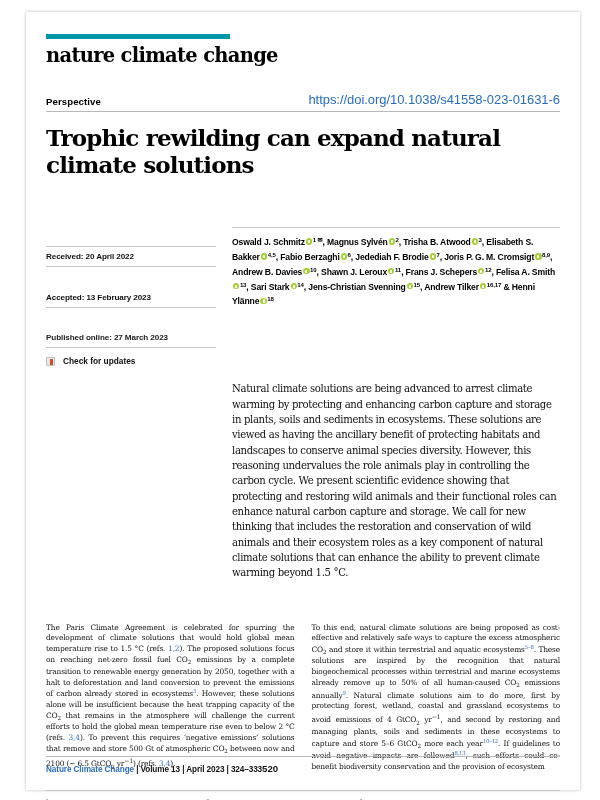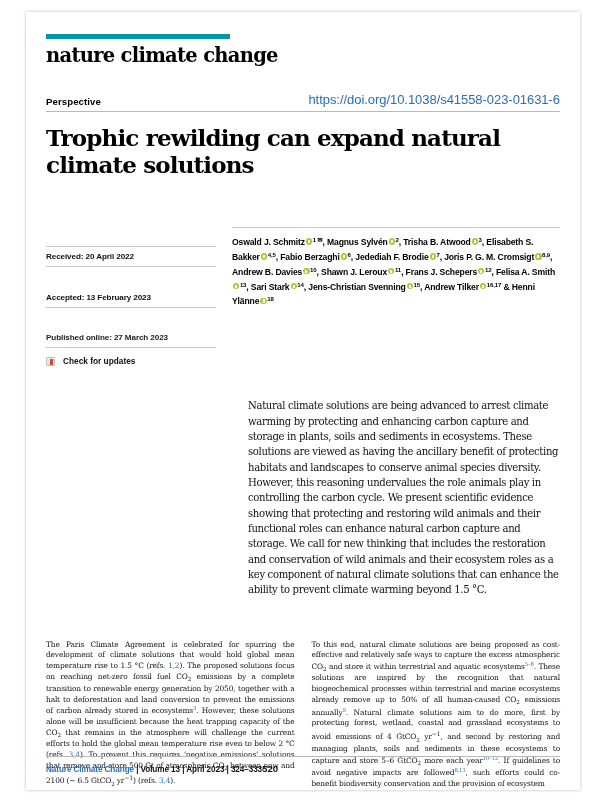--- a/index.html
+++ b/index.html
@@ -156,22 +156,21 @@
     left: 2.1px; top: 1.4px;
     width: 2px; height: 3.4px;
     background: #fff;
     border-radius: 0.4px;
   }
   .sup { font-size: 6.1px; vertical-align: 3px; font-weight: 700; }
 
   
   .abstractwrap {
     display: flex;
-    margin-top: 32px;
-    gap: 16px;
+    margin-top: 15px;
   }
   .abstractspacer { width: 170px; flex: 0 0 170px; }
   .abstract {
     flex: 1;
     padding-left: 16px;
     font-family: "DejaVu Serif", serif;
     font-size: 10.1px;
     line-height: 1.52;
     color: #111;
     letter-spacing: -0.35px;

